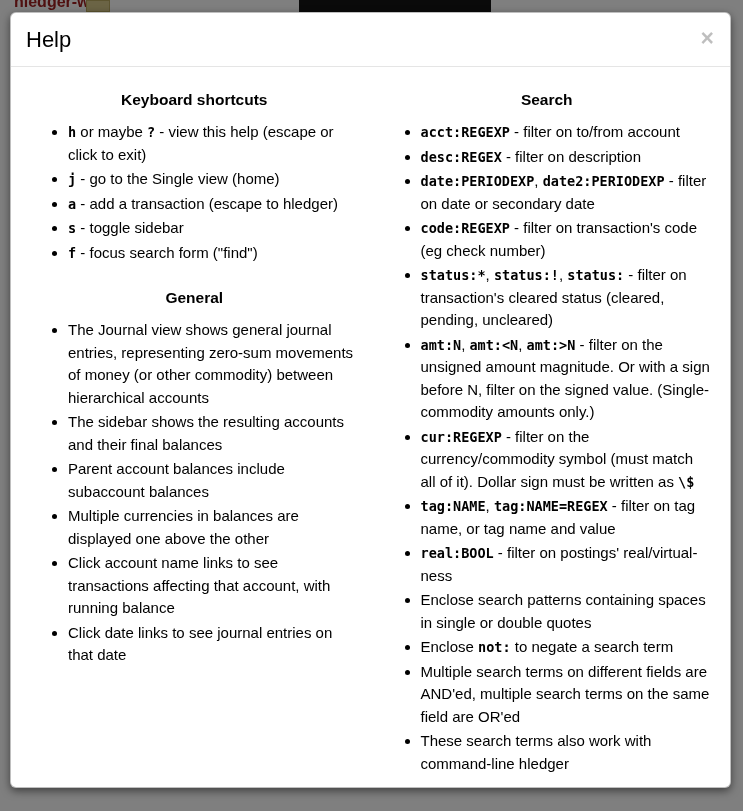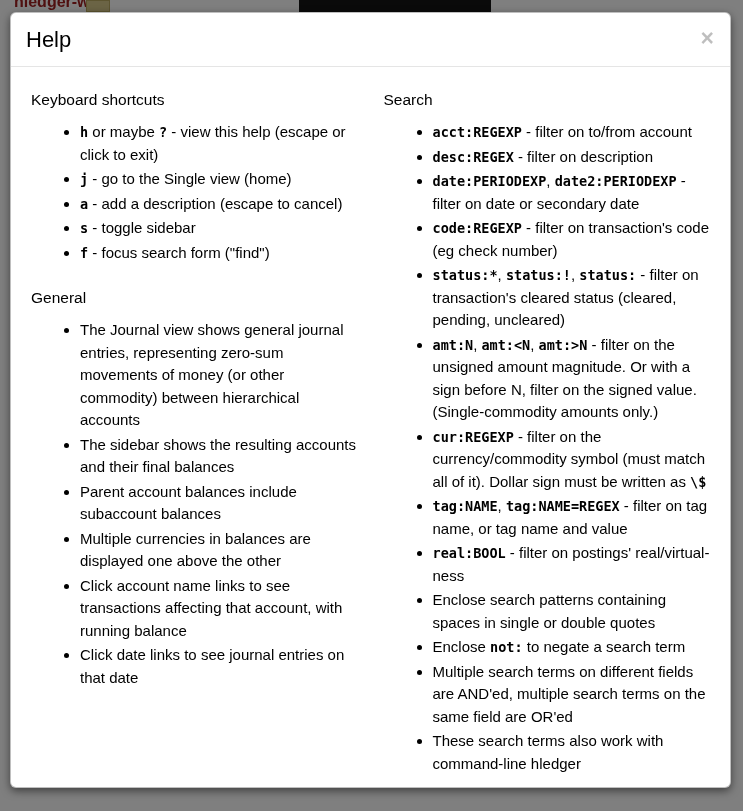--- a/index.html
+++ b/index.html
@@ -67,33 +67,34 @@
   }
   .modal-body {
     padding: 12px 20px 20px 20px;
     display: flex;
     gap: 26px;
   }
   .col { flex: 1 1 0; min-width: 0; }
 
   .section-heading {
     font-size: 15.5px;
-    font-weight: normal;
+    font-weight: bold;
     margin: 25px 0 12px 0;
+    text-align: center;
   }
   .col .section-heading:first-child { margin-top: 12px; }
 
   ul.help-list {
     margin: 0 0 10px 0;
     padding-left: 37px;
   }
   ul.help-list li {
     font-size: 15px;
     line-height: 1.5;
-    margin: 0 0 2px 12px;
+    margin: 0 0 2px 0;
   }
   ul.help-list code {
     font-family: "DejaVu Sans Mono", "Liberation Mono", monospace;
     font-weight: bold;
     font-size: 13.5px;
     color: #000;
     white-space: nowrap;
   }
 </style>
 </head>
@@ -111,21 +112,21 @@
   <div class="modal-header">
     <button class="close-btn">×</button>
     <h4 class="modal-title">Help</h4>
   </div>
   <div class="modal-body">
     <div class="col">
       <h3 class="section-heading">Keyboard shortcuts</h3>
       <ul class="help-list">
           <li><code>h</code><span> or maybe </span><code>?</code><span> - view this help (escape or click to exit)</span></li>
           <li><code>j</code><span> - go to the Single view (home)</span></li>
-          <li><code>a</code><span> - add a description (escape to cancel)</span></li>
+          <li><code>a</code><span> - add a transaction (escape to hledger)</span></li>
           <li><code>s</code><span> - toggle sidebar</span></li>
           <li><code>f</code><span> - focus search form ("find")</span></li>
         </ul>
       <h3 class="section-heading">General</h3>
       <ul class="help-list">
           <li><span>The Journal view shows general journal entries, representing zero-sum movements of money (or other commodity) between hierarchical accounts</span></li>
           <li><span>The sidebar shows the resulting accounts and their final balances</span></li>
           <li><span>Parent account balances include subaccount balances</span></li>
           <li><span>Multiple currencies in balances are displayed one above the other</span></li>
           <li><span>Click account name links to see transactions affecting that account, with running balance</span></li>

